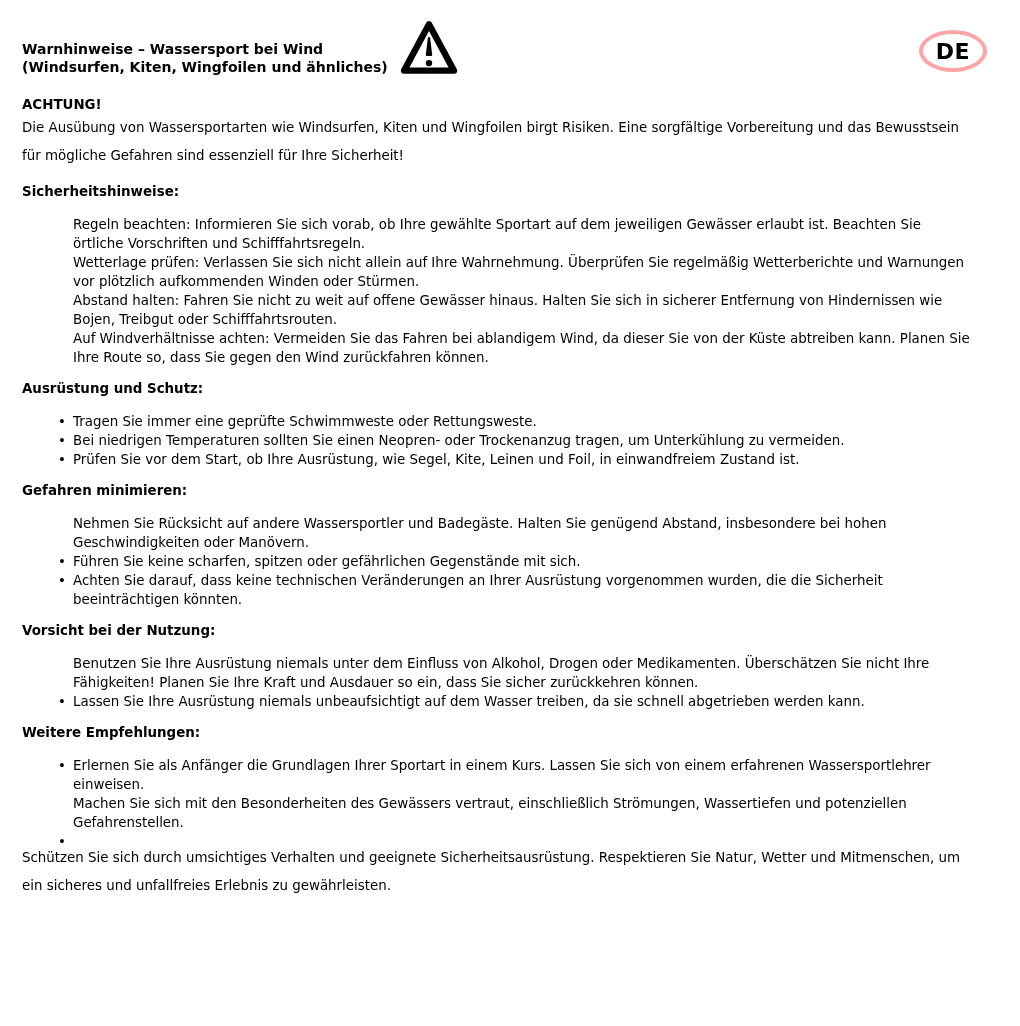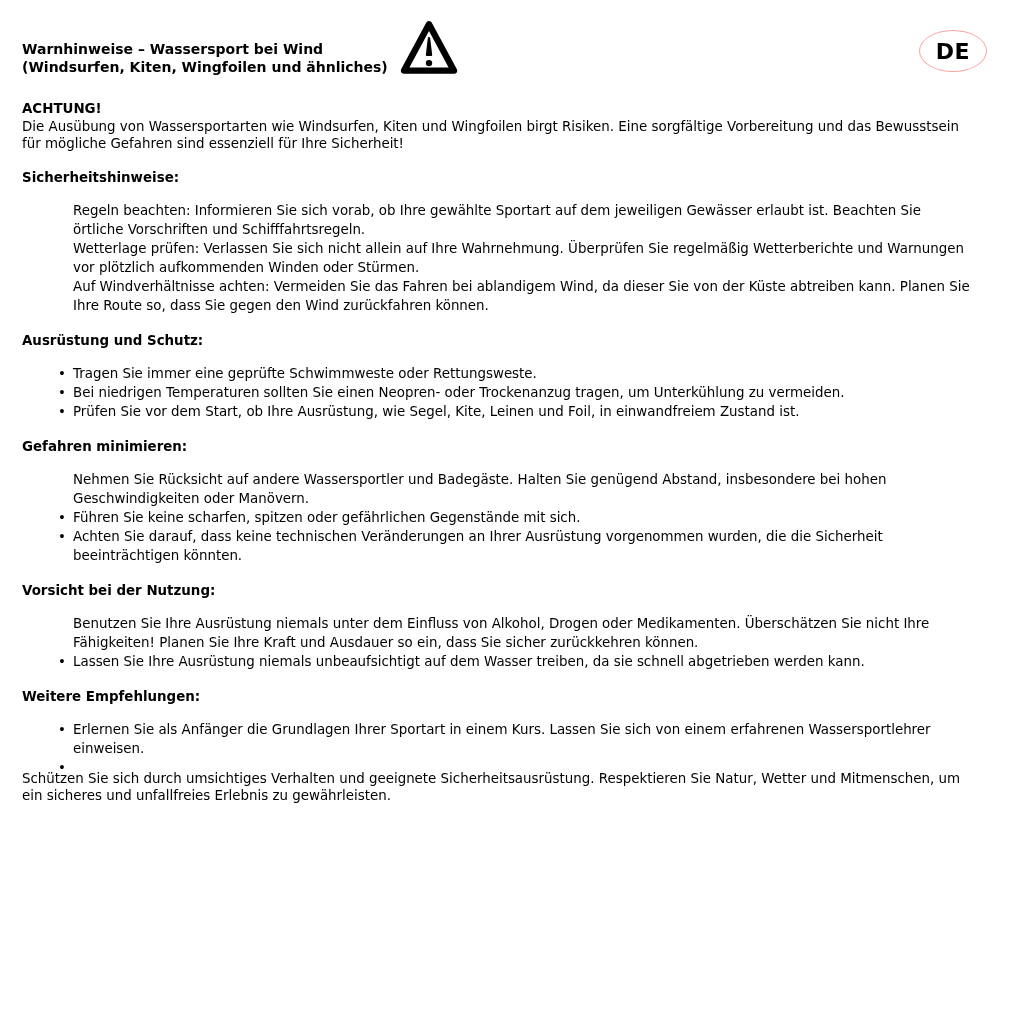--- a/index.html
+++ b/index.html
@@ -34,37 +34,36 @@
     margin-top: -22px;
     flex: 0 0 auto;
   }
   .badge {
     margin-left: auto;
     margin-right: -12px;
     margin-top: -10px;
     box-sizing: border-box;
     width: 68px;
     height: 42px;
-    border: 1px solid #fca5a5;
+    border: 4px solid #fca5a5;
     border-radius: 50%;
     display: flex;
     align-items: center;
     justify-content: center;
     font-weight: bold;
     font-size: 22px;
     letter-spacing: 0.5px;
     flex: 0 0 auto;
   }
   .sections .section { margin-top: 12px; }
   .section-heading {
     font-weight: bold;
     line-height: 19px;
-    margin-top: 16px;
   }
-  .paragraph { line-height: 17px; }
+  .paragraph { line-height: 28px; }
   .items { margin-top: 14px; }
   .item {
     position: relative;
     padding-left: 18px;
     line-height: 19px;
     margin-left: 33px;
   }
   .bullet {
     position: absolute;
     left: 3px;
@@ -100,20 +99,21 @@
           <div class="paragraph">Die Ausübung von Wassersportarten wie Windsurfen, Kiten und Wingfoilen birgt Risiken. Eine sorgfältige Vorbereitung und das Bewusstsein für mögliche Gefahren sind essenziell für Ihre Sicherheit!</div>
         </div>
   </section>
 
   <section class="section">
     <div class="section-heading">Sicherheitshinweise:</div>
     <div class="section-body">
           <div class="items">
             <div class="item"><span class="item-text">Regeln beachten: Informieren Sie sich vorab, ob Ihre gewählte Sportart auf dem jeweiligen Gewässer erlaubt ist. Beachten Sie örtliche Vorschriften und Schifffahrtsregeln.</span></div>
             <div class="item"><span class="item-text">Wetterlage prüfen: Verlassen Sie sich nicht allein auf Ihre Wahrnehmung. Überprüfen Sie regelmäßig Wetterberichte und Warnungen vor plötzlich aufkommenden Winden oder Stürmen.</span></div>
+            <div class="item"><span class="item-text">Abstand halten: Fahren Sie nicht zu weit auf offene Gewässer hinaus. Halten Sie sich in sicherer Entfernung von Hindernissen wie Bojen, Treibgut oder Schifffahrtsrouten.</span></div>
             <div class="item"><span class="item-text">Auf Windverhältnisse achten: Vermeiden Sie das Fahren bei ablandigem Wind, da dieser Sie von der Küste abtreiben kann. Planen Sie Ihre Route so, dass Sie gegen den Wind zurückfahren können.</span></div>
           </div>
         </div>
   </section>
 
   <section class="section">
     <div class="section-heading">Ausrüstung und Schutz:</div>
     <div class="section-body">
           <div class="items">
             <div class="item"><span class="bullet">•</span><span class="item-text">Tragen Sie immer eine geprüfte Schwimmweste oder Rettungsweste.</span></div>
@@ -142,20 +142,21 @@
             <div class="item"><span class="bullet">•</span><span class="item-text">Lassen Sie Ihre Ausrüstung niemals unbeaufsichtigt auf dem Wasser treiben, da sie schnell abgetrieben werden kann.</span></div>
           </div>
         </div>
   </section>
 
   <section class="section">
     <div class="section-heading">Weitere Empfehlungen:</div>
     <div class="section-body">
           <div class="items">
             <div class="item"><span class="bullet">•</span><span class="item-text">Erlernen Sie als Anfänger die Grundlagen Ihrer Sportart in einem Kurs. Lassen Sie sich von einem erfahrenen Wassersportlehrer einweisen.</span></div>
+            <div class="item"><span class="item-text">Machen Sie sich mit den Besonderheiten des Gewässers vertraut, einschließlich Strömungen, Wassertiefen und potenziellen Gefahrenstellen.</span></div>
             <div class="item"><span class="bullet">•</span></div>
           </div>
         </div>
   </section>
 
   <section class="section">
     <div class="section-body">
           <div class="paragraph">Schützen Sie sich durch umsichtiges Verhalten und geeignete Sicherheitsausrüstung. Respektieren Sie Natur, Wetter und Mitmenschen, um ein sicheres und unfallfreies Erlebnis zu gewährleisten.</div>
         </div>
   </section>

